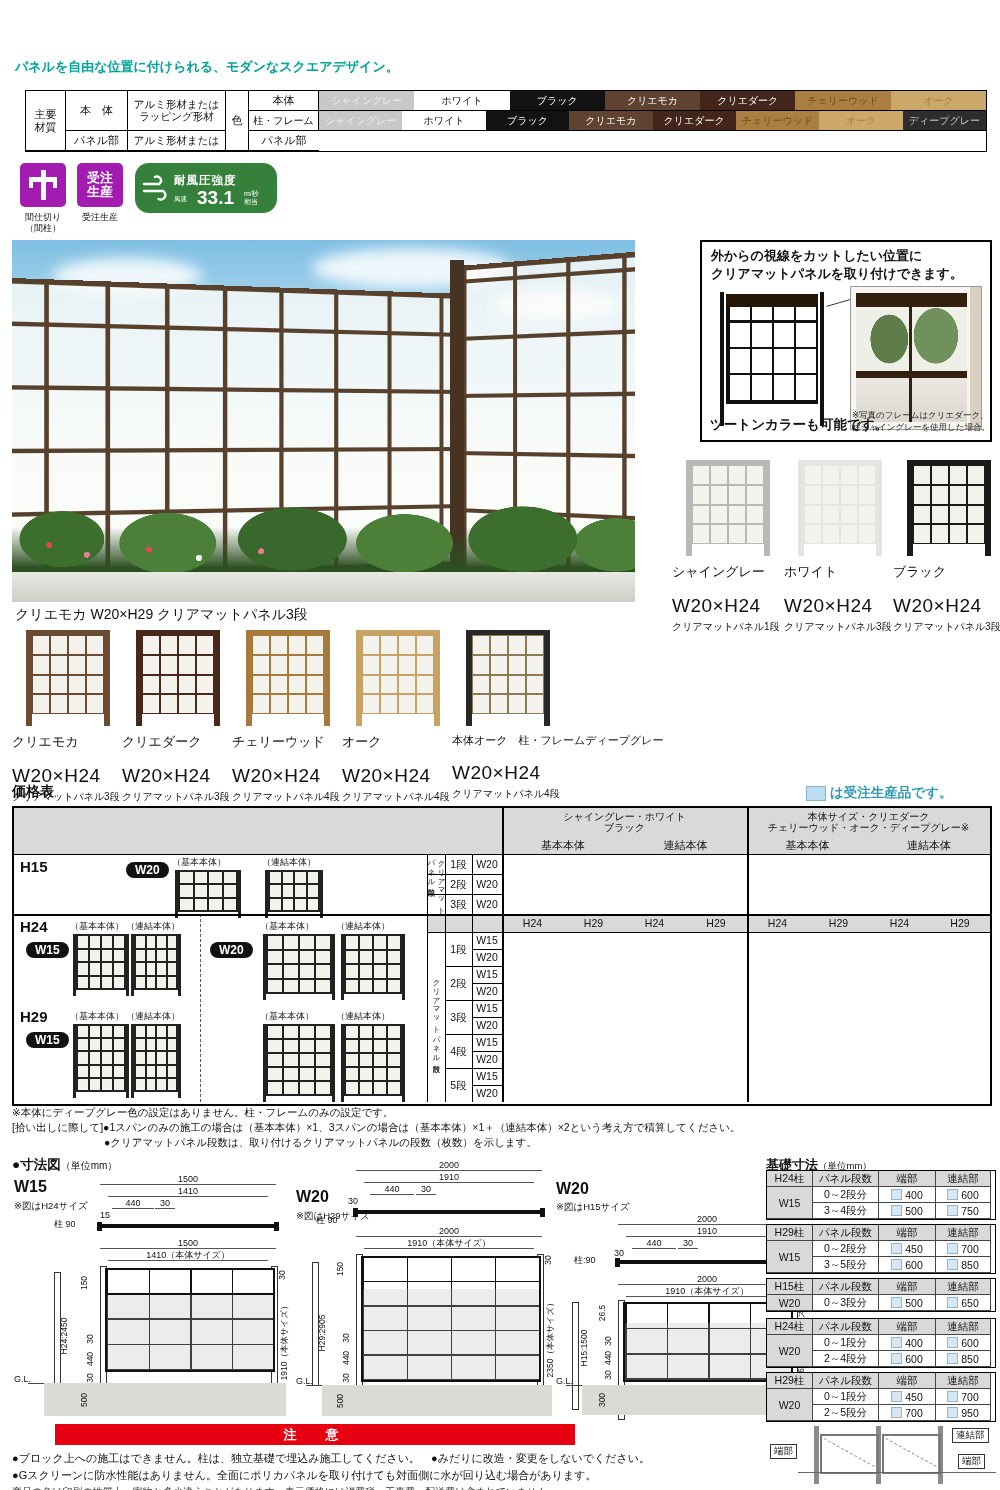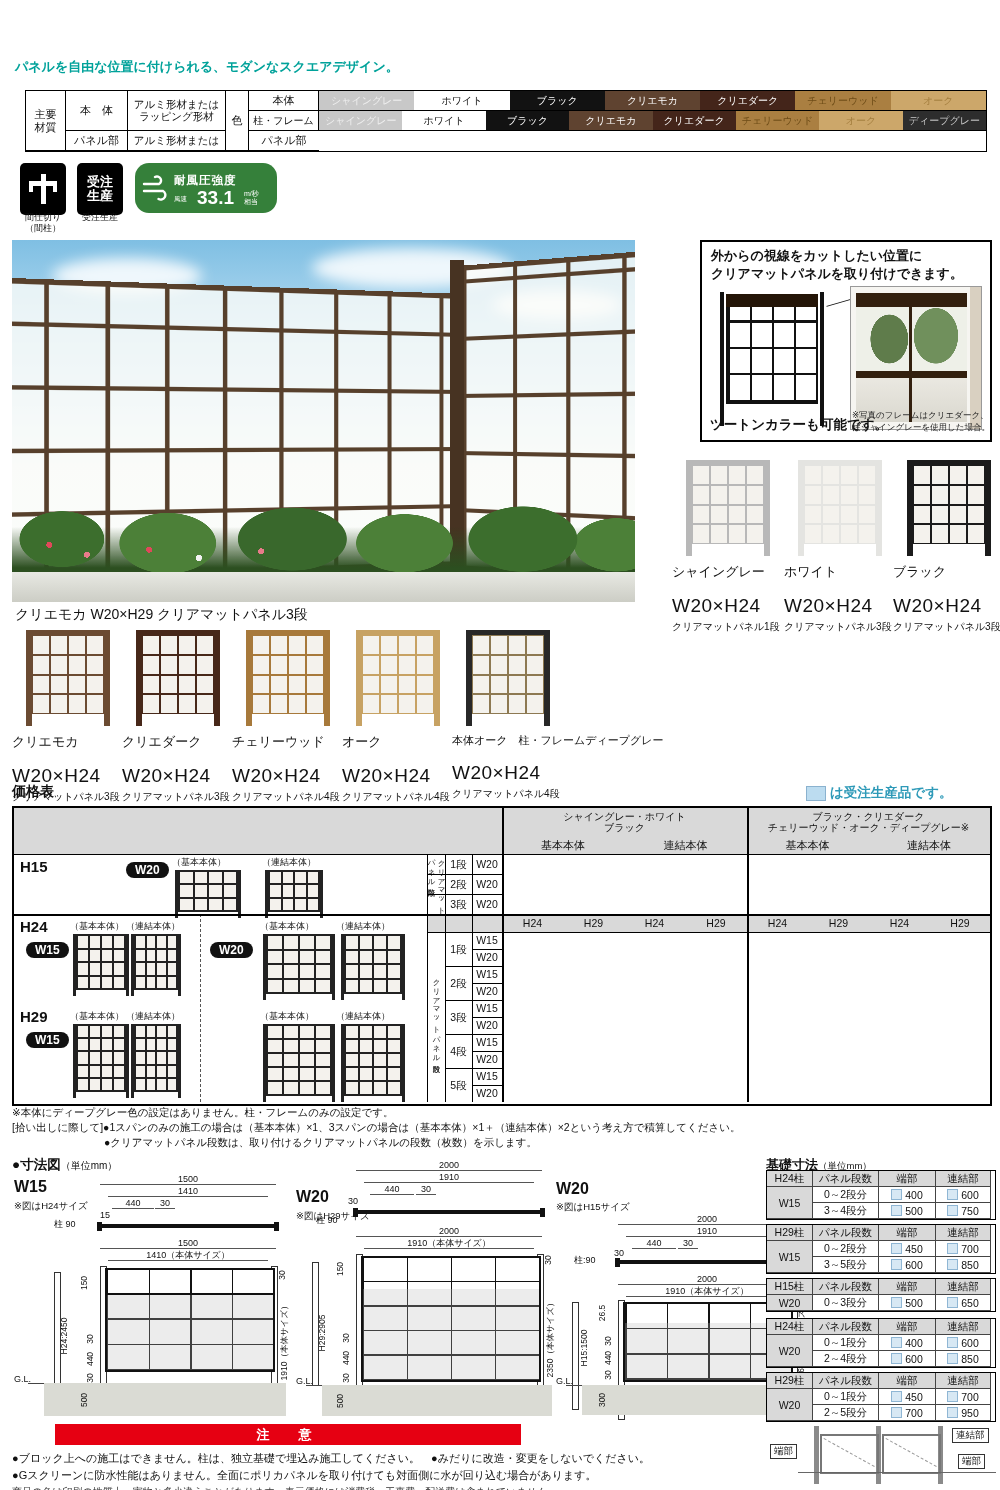--- a/index.html
+++ b/index.html
@@ -10,21 +10,21 @@
 .title{left:14px;top:6px;font-size:31px;font-weight:bold;color:#15665a;letter-spacing:1px}
 .subtitle{left:15px;top:58px;font-size:13px;font-weight:bold;color:#00a29a}
 
 .spec{left:25px;top:90px;width:960px;height:60px;display:grid;border:1.5px solid #000;
   grid-template-columns:40px 62px 98px 23px 70px 1fr;grid-template-rows:20px 20px 20px;font-size:11px}
 .sc{border-right:1px solid #000;border-bottom:1px solid #000;display:flex;align-items:center;justify-content:center;text-align:center;line-height:1.1;overflow:hidden}
 .sc:last-child{border-right:none}
 .swrow{display:flex;border-bottom:1px solid #000}
 .sw{flex:1;display:flex;align-items:center;justify-content:center;font-size:10px;white-space:nowrap;overflow:hidden}
 
-.badge{width:46px;height:52px;background:#000000;border-radius:5px;color:#fff;display:flex;align-items:center;justify-content:center;flex-direction:column;line-height:1.05}
+.badge{width:46px;height:44px;background:#a21caf;border-radius:5px;color:#fff;display:flex;align-items:center;justify-content:center;flex-direction:column;line-height:1.05}
 .badge-cap{font-size:9px;text-align:center;line-height:1.2}
 .wind{left:135px;top:163px;width:128px;height:50px;background:#35803a;border-radius:14px;display:flex;align-items:center;padding:0 7px;gap:4px;color:#fff}
 .wind .t{font-size:11.5px;font-weight:bold;letter-spacing:1px}
 .wind .row{display:flex;align-items:flex-end;gap:10px}
 .wind .pfx{font-size:6.5px;padding-bottom:3px}
 .wind .val{font-size:19px;font-weight:bold;line-height:1}
 .wind .uc{display:flex;flex-direction:column;font-size:7px;line-height:1.1;padding-bottom:1px}
 
 .photo{left:12px;top:240px;width:623px;height:362px;overflow:hidden;
   background:linear-gradient(180deg,#7fbfe3 0%,#a9d5ee 20%,#d6ebf7 48%,#eef6fb 62%,#f8fbfd 100%)}
@@ -132,21 +132,21 @@
 .fc{border-right:1px solid #444;border-bottom:1px solid #444;display:flex;align-items:center;justify-content:center;gap:3px;white-space:nowrap}
 .fh{background:#d9d9d9}
 .bsq{width:9px;height:9px;background:#d7e8f4;border:1px solid #8fb6d4;display:inline-block}
 .fdiag{position:absolute;left:768px;top:1424px;width:228px;height:66px;overflow:hidden}
 .fpost{position:absolute;top:2px;width:5px;height:58px;background:#8a8a8a}
 .fframe{position:absolute;top:10px;height:36px;border:2px solid #777}
 .fdg{position:absolute;width:58px;border-top:1px dashed #999;transform:rotate(29deg);transform-origin:0 0}
 .fbox{position:absolute;border:1px solid #333;background:#fff;padding:0 3px;font-size:9.5px}
 .fgl{position:absolute;left:30px;right:0;top:48px;border-top:1px solid #666}
 
-.cbar{left:55px;top:1424px;width:466px;height:21px;background:#e60012;color:#fff;display:flex;align-items:center;justify-content:center;font-size:13px;font-weight:bold;letter-spacing:8px}
+.cbar{left:55px;top:1424px;width:520px;height:21px;background:#e60012;color:#fff;display:flex;align-items:center;justify-content:center;font-size:13px;font-weight:bold;letter-spacing:8px}
 .cline{position:absolute;font-size:11px;white-space:nowrap}
 .cfoot{position:absolute;left:12px;top:1485px;font-size:10px;color:#333;white-space:nowrap}
 </style>
 </head>
 <body>
 
 <div class="page">
 
   <div class="abs subtitle">パネルを自由な位置に付けられる、モダンなスクエアデザイン。</div>
 
@@ -484,21 +484,21 @@
     <span class="psq"></span>
     <span>は受注生産品です。</span>
   </div>
   <div class="abs ptable">
 
     <div class="pc gray bb" style="left:0;top:0;width:488px;height:46px"></div>
     <div class="pc gray bb" style="left:488px;top:0;width:245px;height:28px;font-size:10px">
       <span><span>シャイングレー・ホワイト</span><br><span>ブラック</span></span>
       </div>
     <div class="pc gray bb" style="left:733px;top:0;width:243px;height:28px;font-size:10px">
-      <span><span>ブラック・クリエダーク</span><br><span>チェリーウッド・オーク・ディープグレー※</span></span>
+      <span><span>本体サイズ・クリエダーク</span><br><span>チェリーウッド・オーク・ディープグレー※</span></span>
       </div>
     <div class="pc gray bb br" style="left:488px;top:28px;width:122px;height:18px;font-size:11px">基本本体</div>
     <div class="pc gray bb" style="left:610px;top:28px;width:123px;height:18px;font-size:11px">連結本体</div>
     <div class="pc gray bb br" style="left:733px;top:28px;width:121px;height:18px;font-size: 11px">基本本体</div>
     <div class="pc gray bb" style="left:854px;top:28px;width:122px;height:18px;font-size:11px">連結本体</div>
 
     <div class="hlab" style="left:6px;top:50px">H15</div>
     <span class="wbadge" style="left:112px;top:54px">W20</span>
     <span class="gcap" style="left:158px;top:48px">（基本本体）</span>
     <div class="mgrid" style="left:164px;top:62px;width:56px;height:38px;grid-template-columns:repeat(4,1fr);grid-template-rows:repeat(3,1fr)">

